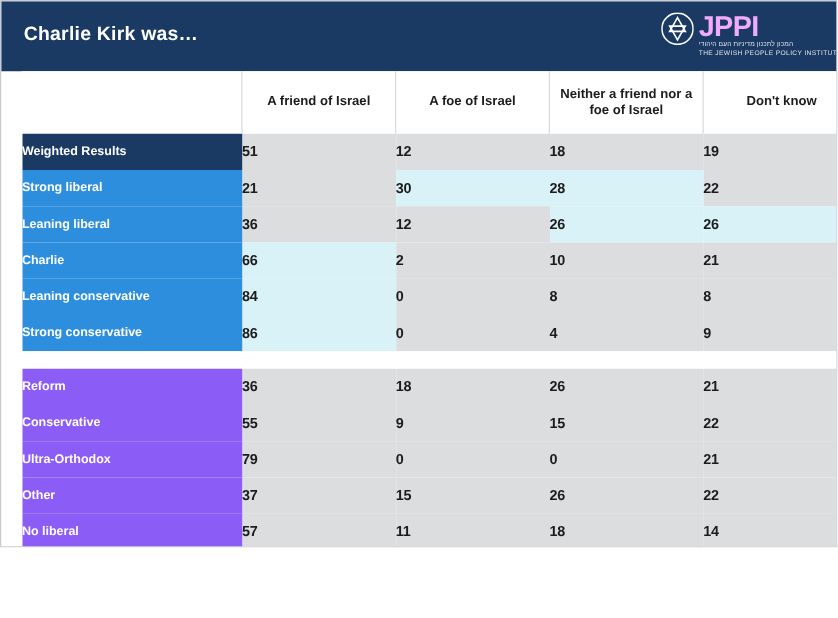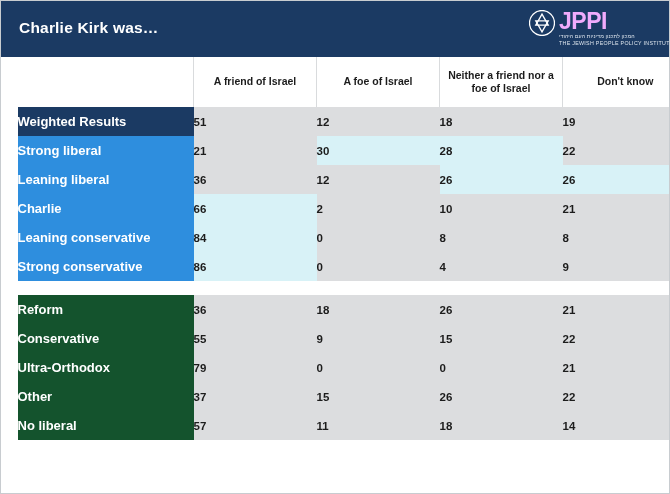--- a/index.html
+++ b/index.html
@@ -6,21 +6,21 @@
     margin: 0;
     padding: 0;
     background: #ffffff;
   }
   body {
     font-family: "Liberation Sans", sans-serif;
   }
   #page {
     position: relative;
     width: 670px;
-    height: 494px;
+    height: 438px;
     background: #ffffff;
     overflow: hidden;
     box-sizing: border-box;
     border: 1px solid #c8ccd0;
   }
   
   .header {
     position: absolute;
     left: 0; top: 0;
     width: 670px;
@@ -113,28 +113,28 @@
     border-left: 1px solid #d9dbdd;
   }
   tr.head-row td.blank-head { background: #ffffff; }
 
   
   tr.data-row td { height: 29px; }
 
   td.rowlabel {
     color: #ffffff;
     font-weight: bold;
-    font-size: 13px;
+    font-size: 10px;
     padding-left: 9px;
     box-sizing: border-box;
     border-bottom: 2px solid #ffffff;
   }
   td.rowlabel.dark   { background: #1b3a63; }
   td.rowlabel.blue   { background: #2e8ede; }
-  td.rowlabel.green  { background: #14532d; }
+  td.rowlabel.green  { background: #8b5cf6; }
 
   td.val {
     text-align: left;
     font-size: 11.5px;
     font-weight: bold;
     color: #1c1c1c;
     background: #dcdddf;
     border-bottom: 2px solid #ffffff;
     border-left: 2px solid #ffffff;
   }

